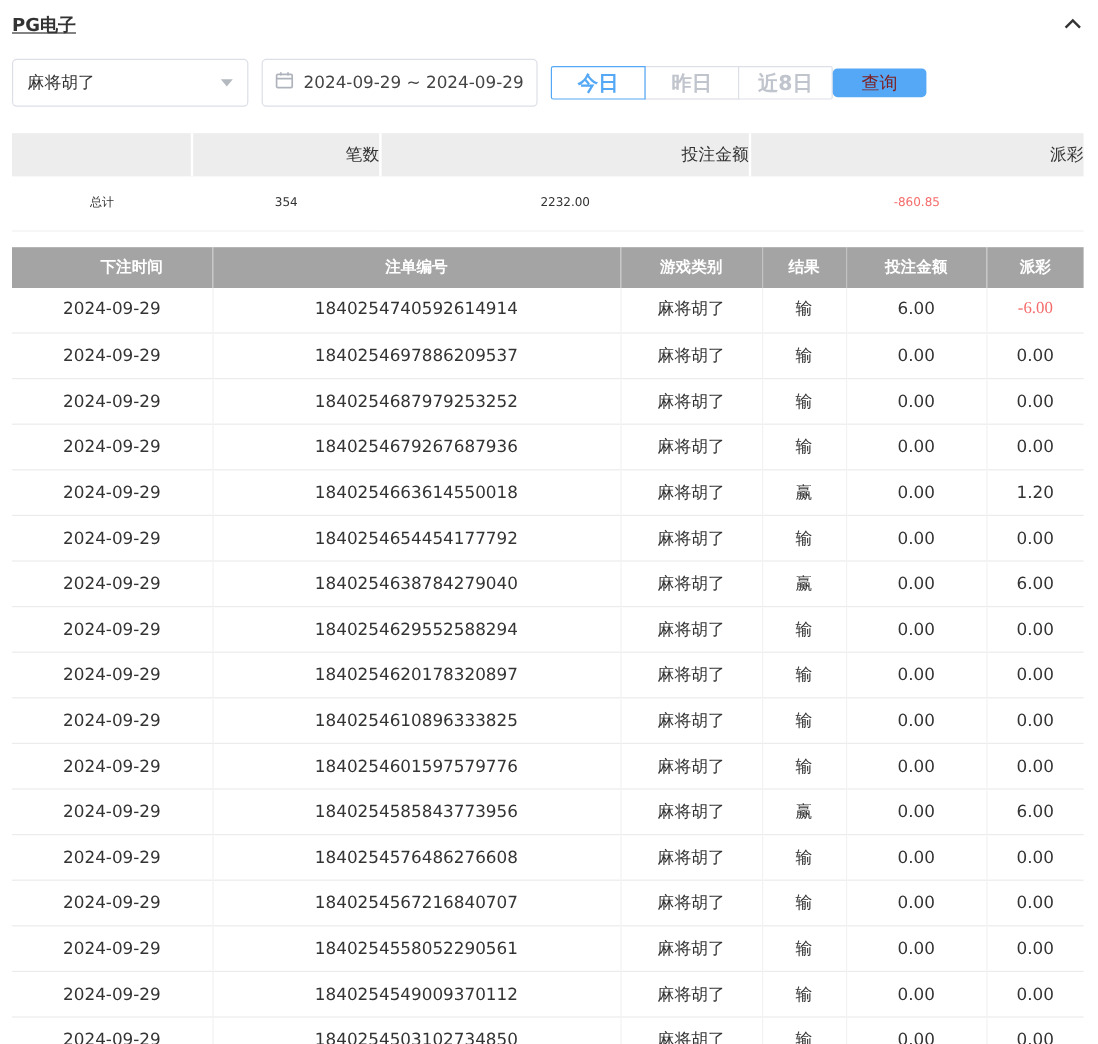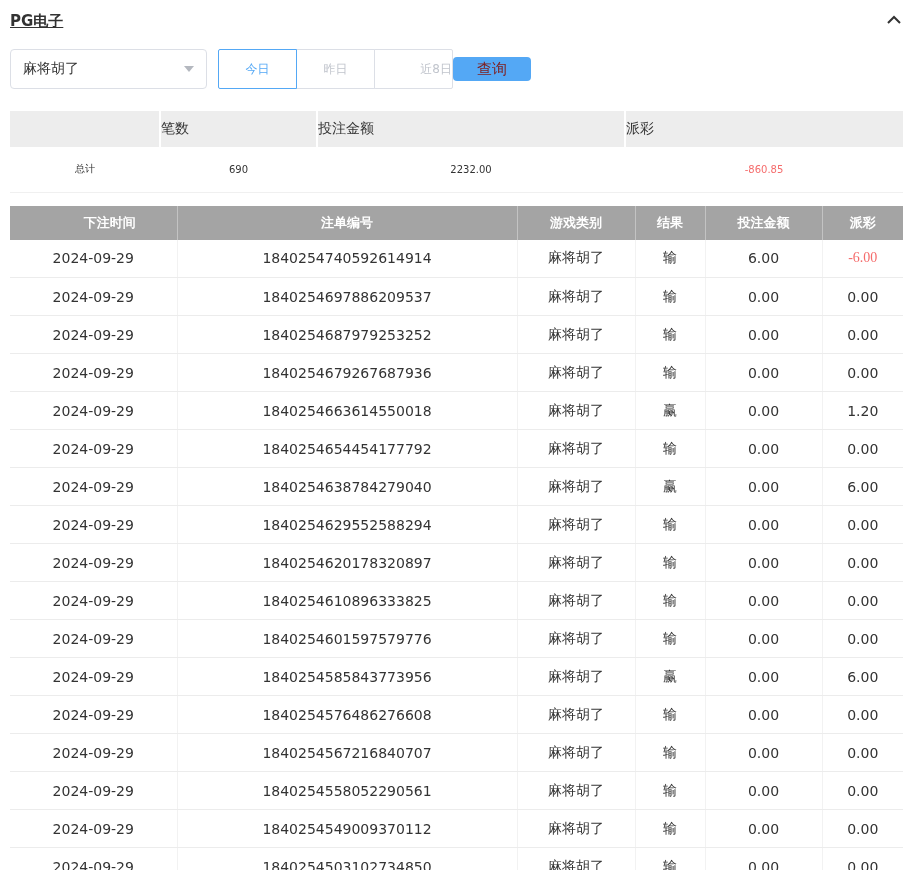--- a/index.html
+++ b/index.html
@@ -27,38 +27,39 @@
     border-top:6px solid #b4b8bf;
   }
   .date-box {
     width:230px; height:40px; border:1px solid #dcdfe6; border-radius:4px;
     display:flex; align-items:center; padding:0 10px; margin-left:11px; cursor:pointer; background:#fff;
   }
   .date-box svg { flex:none; margin-right:8px; }
   .date-value { font-size:14px; color:#444; white-space:nowrap; }
   .quick-group { display:flex; margin-left:11px; }
   .quick-btn {
-    width:79px; height:40px; background:#fff; border:1px solid #dcdfe6;
-    font-size:12px; color:#c0c4cc; cursor:pointer; margin-left:-1px;
+    width:79px; height:28px; background:#fff; border:1px solid #dcdfe6;
+    font-size:17px; color:#c0c4cc; cursor:pointer; margin-left:-1px;
     font-family:inherit;
+    font-weight:bold;
   }
   .quick-btn:first-child { margin-left:0; border-radius:2px 0 0 2px; }
-  .quick-btn:last-child { border-radius:0 2px 2px 0;text-align:right; }
+  .quick-btn:last-child { border-radius:0 2px 2px 0; }
   .quick-btn.active { border-color:var(--accent,#54a8f5); color:var(--accent,#54a8f5); position:relative; z-index:1; }
   .search-btn {
     width:78px; height:24px; margin-left:0; border:none; border-radius:4px;
     background:var(--accent,#54a8f5); color:#7f1d1d; font-size:15px; cursor:pointer;
     font-family:inherit;
   }
   
   table { border-collapse:collapse; table-layout:fixed; width:893px; }
   .summary-table { margin-top:22px; }
   .summary-table th {
     background:#ededed; height:36px; font-weight:normal; font-size:14px; color:#333;
-    border-left:2px solid #fff; text-align:left;
+    border-left:2px solid #fff; text-align:right;
   }
   .summary-table th:first-child { border-left:none; }
   .summary-table td {
     height:45px; text-align:center; font-size:10px; color:#333;
     border-bottom:1px solid #f0f0f0;
   }
   .summary-table td.neg { color:var(--danger,#f56c6c); }
   
   .bet-table { margin-top:13px; }
   .bet-table th {
@@ -85,20 +86,31 @@
           <polyline points="3,10 9,4 15,10" fill="none" stroke="#333" stroke-width="2"></polyline>
         </svg>
     </span>
   </button>
 </div>
 
 <div class="filter-bar">
   <div class="select-box">
     <span class="select-value">麻将胡了</span>
     <span class="caret-down"></span>
+  </div>
+  <div class="date-box">
+    <span>
+      <svg width="16" height="16" viewBox="0 0 16 16">
+        <rect x="1.5" y="3" width="13" height="11" rx="1" fill="none" stroke="#aeb3bb" stroke-width="1.4"></rect>
+        <line x1="1.5" y1="6.5" x2="14.5" y2="6.5" stroke="#aeb3bb" stroke-width="1.4"></line>
+        <line x1="5" y1="1.2" x2="5" y2="4" stroke="#aeb3bb" stroke-width="1.4"></line>
+        <line x1="11" y1="1.2" x2="11" y2="4" stroke="#aeb3bb" stroke-width="1.4"></line>
+      </svg>
+    </span>
+    <span class="date-value">2024-09-29 ~ 2024-09-29</span>
   </div>
   <div class="quick-group">
     <button class="quick-btn active">今日</button>
     <button class="quick-btn">昨日</button>
     <button class="quick-btn">近8日</button>
   </div>
   <button class="search-btn">查询</button>
 </div>
 
 <table class="summary-table">
@@ -112,21 +124,21 @@
     <tr>
       <th></th>
       <th>笔数</th>
       <th>投注金额</th>
       <th>派彩</th>
     </tr>
   </thead>
   <tbody>
     <tr>
       <td>总计</td>
-      <td>690</td>
+      <td>354</td>
       <td>2232.00</td>
       <td class="neg">-860.85</td>
     </tr>
   </tbody>
 </table>
 
 <table class="bet-table">
   <colgroup>
       <col style="width:167px">
       <col style="width:340px">

